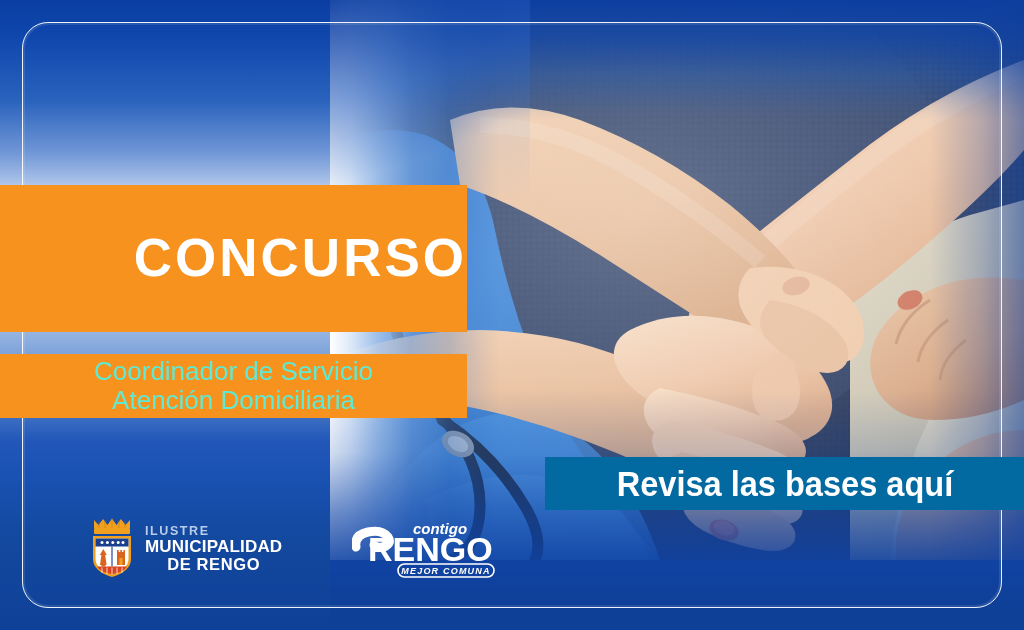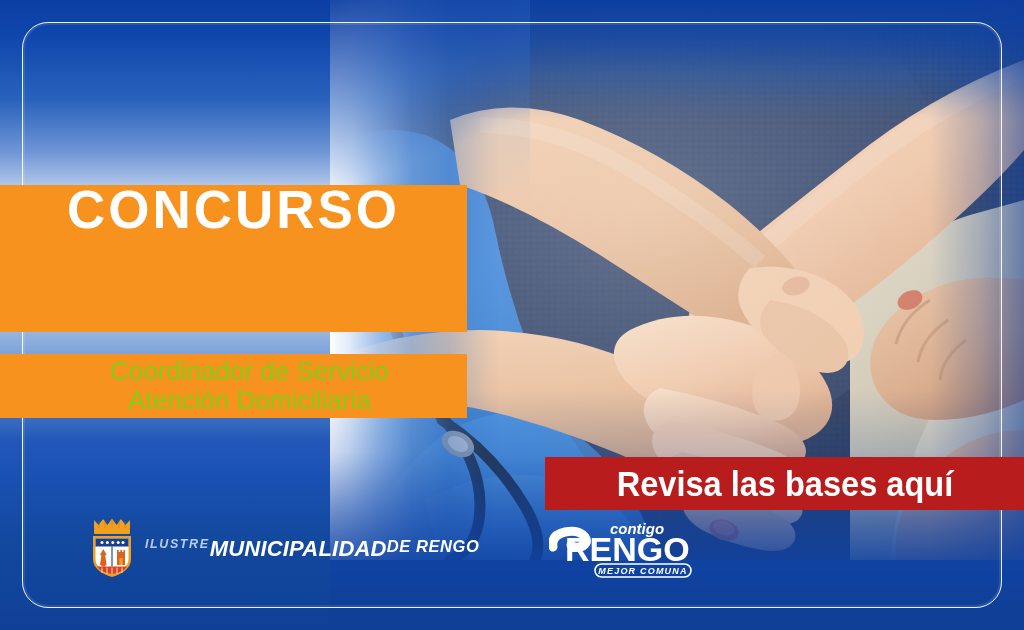--- a/index.html
+++ b/index.html
@@ -85,58 +85,58 @@
     pointer-events:none;
   }
 
   
   .headline-bar{
     position:absolute;left:0;top:185px;width:467px;height:147px;
     background:#f7921e;
   }
   .headline-text{
     position:absolute;left:0;top:185px;width:467px;height:147px;
-    display:flex;justify-content:center;align-items:flex-start;
+    display:flex;flex-direction:column;justify-content:center;align-items:flex-end;
     color:#ffffff;font-weight:bold;letter-spacing:2px;
     line-height:0.96;
   }
   .hl-1{font-size:53px;letter-spacing:3px;display:block;}
   .hl-2{font-size:53px;letter-spacing:5px;display:block;padding-left:8px;}
 
   .subhead-bar{
     position:absolute;left:0;top:354px;width:467px;height:64px;
     background:#f7921e;
   }
   .subhead-text{
-    position:absolute;left:16px;top:354px;width:467px;height:64px;
+    position:absolute;left:0;top:354px;width:467px;height:64px;
     display:flex;flex-direction:column;justify-content:center;align-items:center;
-    color:#84cc16;line-height:1.12;font-size:26px;
+    color:#5eead4;line-height:1.12;font-size:26px;
     text-align:center;
   }
 
   
   .cta{
     position:absolute;left:545px;top:457px;width:479px;height:53px;
-    background:#b91c1c;
+    background:#0369a1;
     display:flex;align-items:center;justify-content:center;
     cursor:pointer;
   }
   .cta span{
     color:#ffffff;font-size:35px;font-weight:bold;letter-spacing:0px;
     font-family:"Liberation Sans", sans-serif;
     transform:scaleX(0.93);
   }
 
   
   .logo-row{position:absolute;left:88px;top:512px;height:74px;display:flex;align-items:center;gap:70px;}
   .logo-muni{display:flex;align-items:center;gap:9px;}
   .crest{width:48px;height:62px;display:block;}
-  .muni-text{display:flex;line-height:1.04;color:#ffffff;font-style:italic;}
+  .muni-text{display:flex;flex-direction:column;line-height:1.04;color:#ffffff;}
   .muni-1{font-size:12.5px;letter-spacing:1.6px;color:#b9cdea;font-weight:bold;}
-  .muni-2{font-size:22px;letter-spacing:0.2px;font-weight:bold;}
+  .muni-2{font-size:17px;letter-spacing:0.2px;font-weight:bold;}
   .muni-3{font-size:16.5px;letter-spacing:0.6px;font-weight:bold;text-align:center;}
   .logo-rengo{width:150px;height:64px;display:block;}
 </style>
 </head>
 <body>
 
 <div class="stage">
 
   <div class="bg-base2"></div>
 

